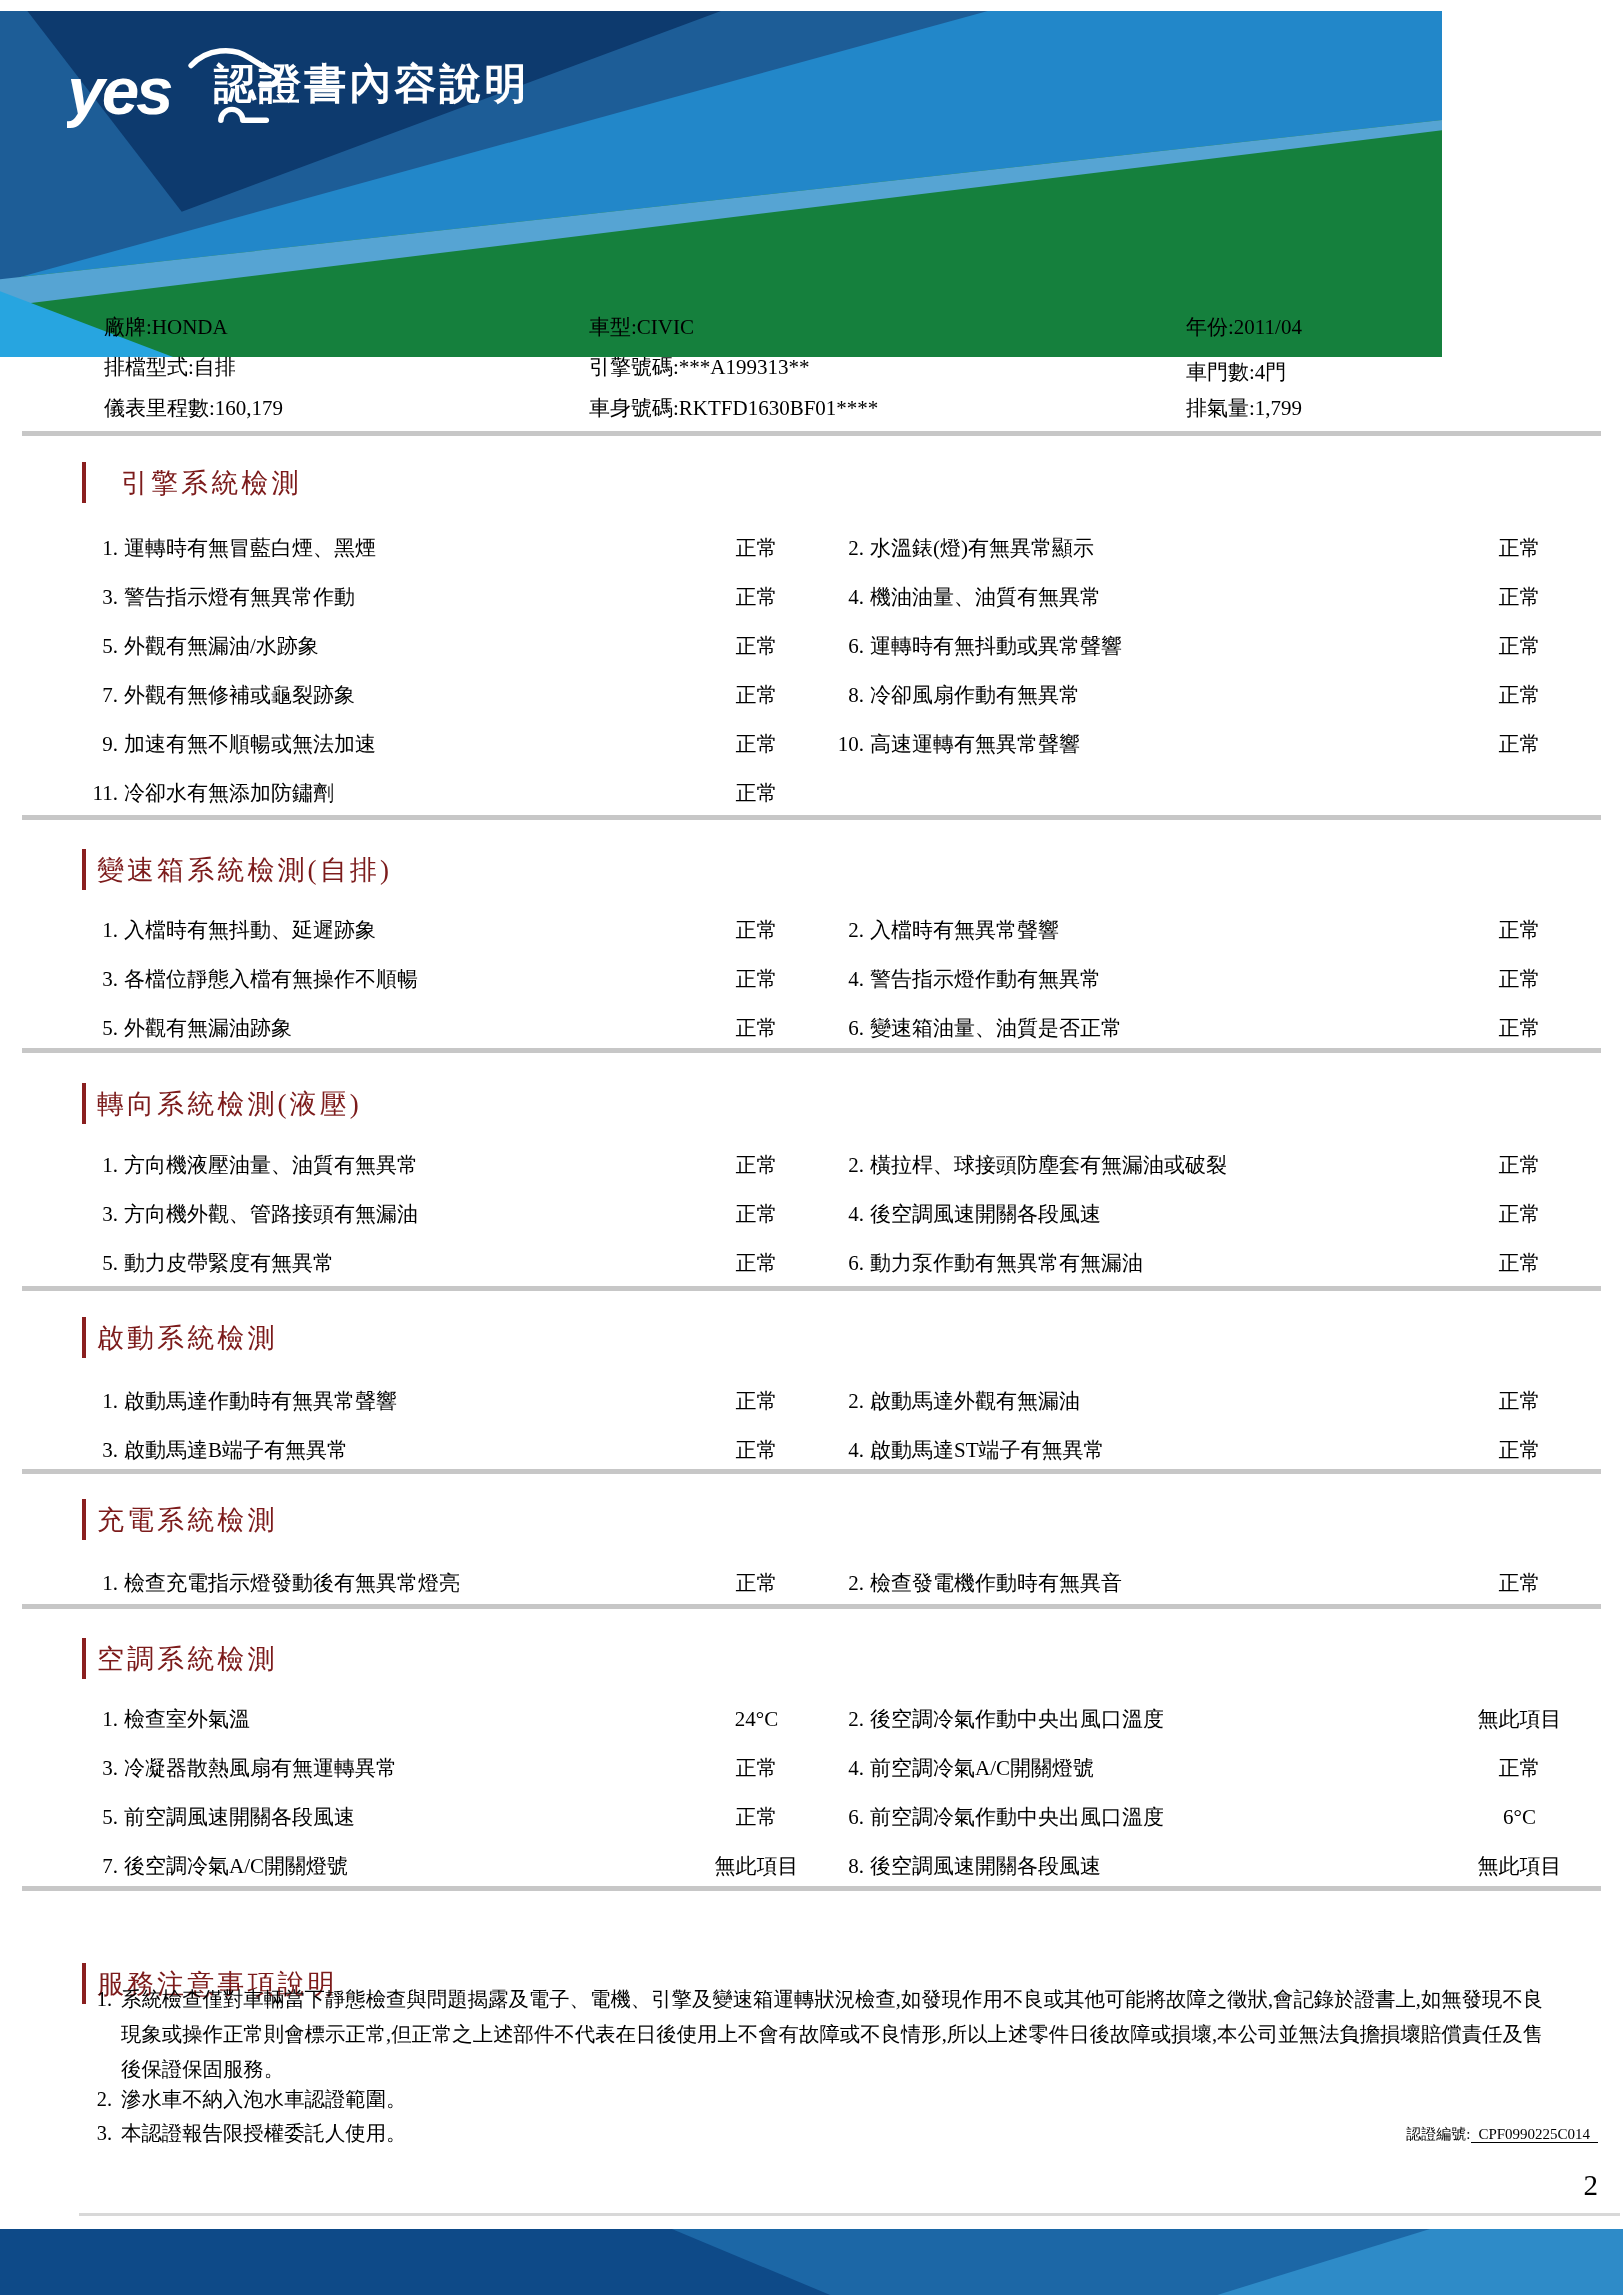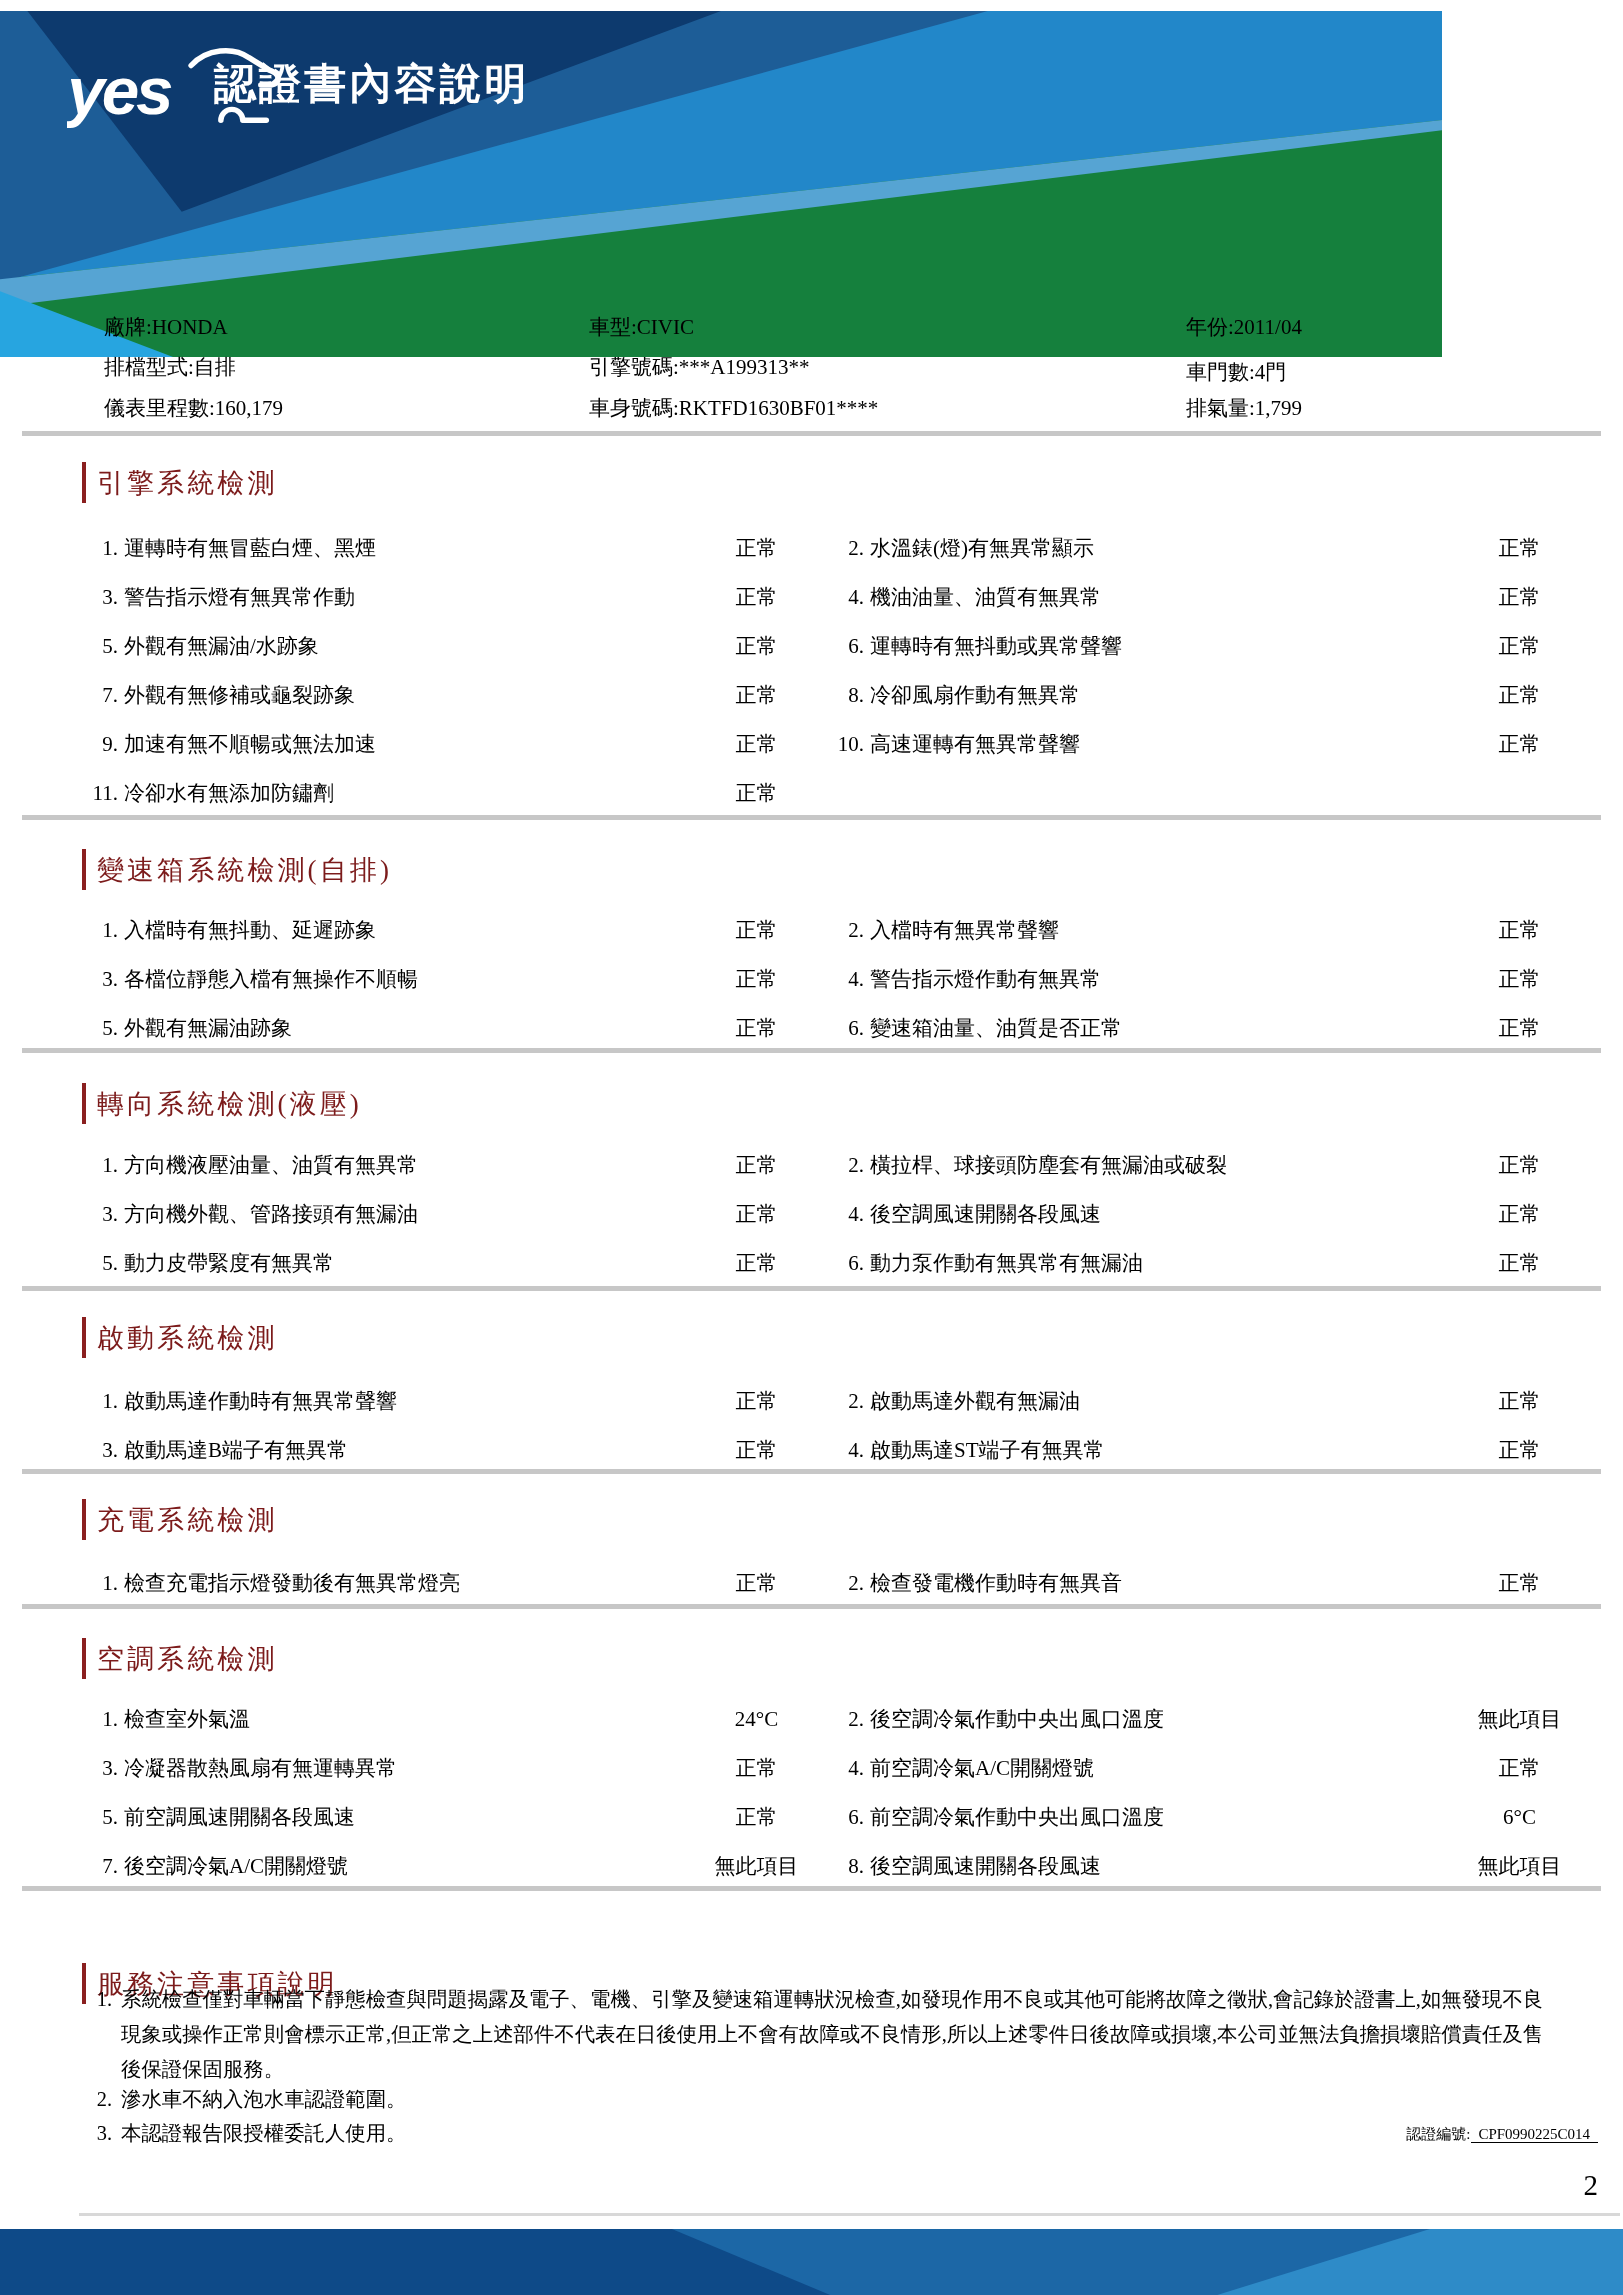--- a/index.html
+++ b/index.html
@@ -96,21 +96,21 @@
   <div class="rule" style="top:431px"></div>
   <div class="rule" style="top:815px"></div>
   <div class="rule" style="top:1048px"></div>
   <div class="rule" style="top:1286px"></div>
   <div class="rule" style="top:1469px"></div>
   <div class="rule" style="top:1604px"></div>
   <div class="rule" style="top:1886px"></div>
   <div class="rule-thin" style="top:2213px"></div>
 
   <div id="sections-root">
-      <div class="sec-title" style="top: 463px;">
+      <div class="sec-title" style="top: 463px; gap: 24px;">
         <div class="sec-bar"></div>
         <h2>引擎系統檢測</h2>
       </div>
       <div class="item-row" style="top: 523px;">
         <span class="num-l">1.</span>
         <span class="txt-l">運轉時有無冒藍白煙、黑煙</span>
         <span class="val-l">正常</span>
         <span class="num-r">2.</span>
         <span class="txt-r">水溫錶(燈)有無異常顯示</span>
         <span class="val-r">正常</span>

